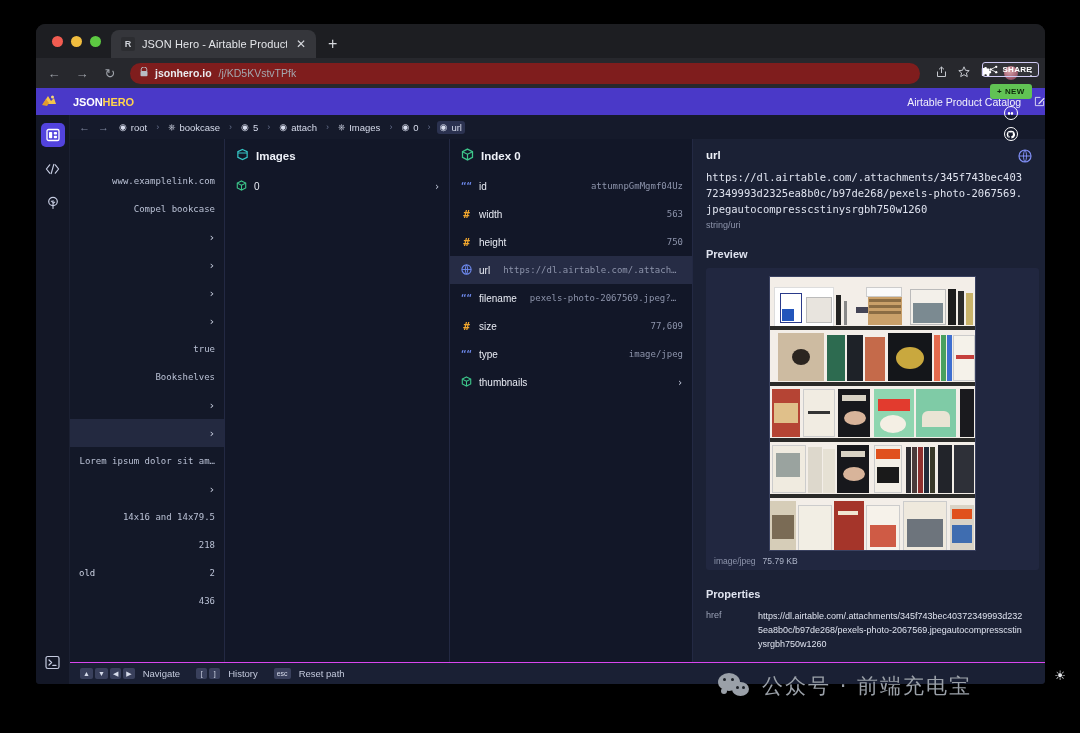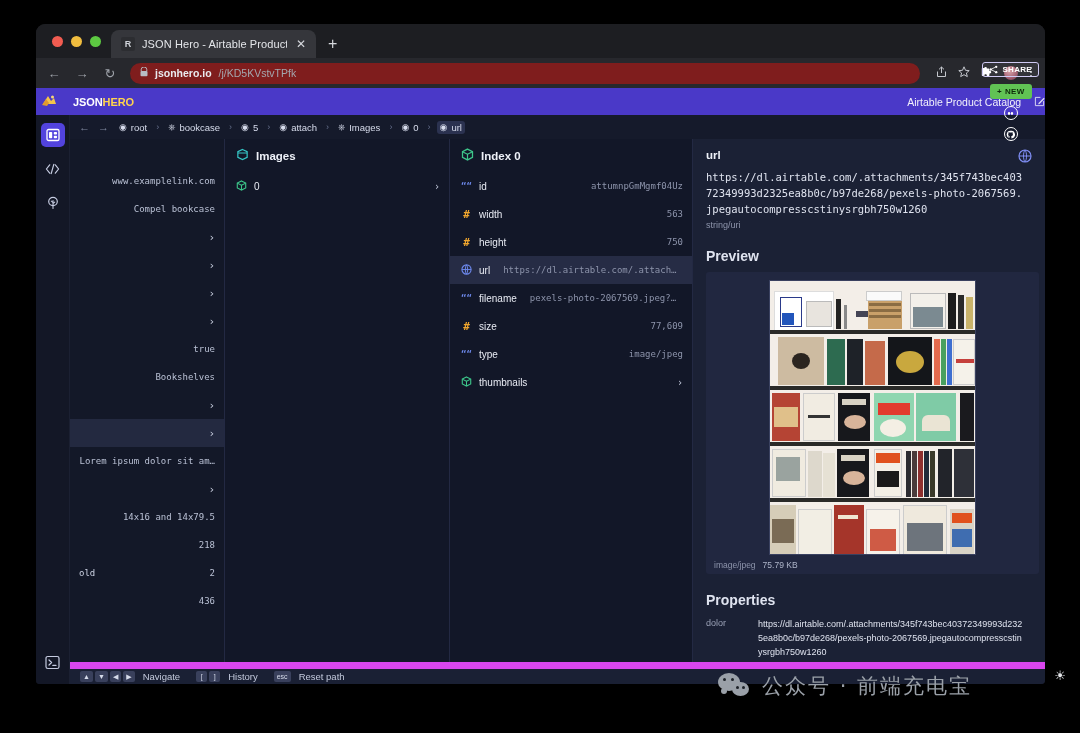--- a/index.html
+++ b/index.html
@@ -181,39 +181,39 @@
   }
   .detail-head { display: flex; align-items: flex-start; }
   .detail-title { font-size: 11.5px; font-weight: 700; color: #eef1f8; }
   .detail-globe { margin-left: auto; color: #7f8df3; font-size: 13px; }
   .detail-url {
     margin-top: 3px; font-family: "DejaVu Sans Mono", monospace;
     font-size: 10.5px; line-height: 16px; color: #dfe3ef; word-break: break-all;
     max-width: 318px;
   }
   .detail-type { margin-top: 3px; font-size: 9px; color: #8d94ab; }
-  .sec-title { margin-top: 18px; font-size: 14px; font-weight: 700; color: #dfe3ef; }
+  .sec-title { margin-top: 18px; font-size: 11px; font-weight: 700; color: #dfe3ef; }
   .preview-box {
     margin-top: 8px; background: #212740; border-radius: 3px; padding: 8px 8px 4px 8px;
     width: 333px;
   }
   .preview-img {
     width: 207px; height: 275px; margin: 0 auto; display: block;
     border: 1px solid #3a4160; background: #f1ece6; overflow: hidden;
   }
   .preview-meta { margin-top: 5px; font-size: 8.5px; color: #8d94ab; display: flex; gap: 7px; }
   .preview-meta .sz { color: #aeb5c9; }
   .props { margin-top: 9px; display: flex; gap: 16px; }
   .prop-key { font-size: 9px; color: #9aa1b6; width: 36px; flex: 0 0 36px; padding-top: 1px; }
   .prop-val { font-size: 9px; color: #dfe3ef; line-height: 14px; word-break: break-all; max-width: 268px; }
 
   
   .statusbar {
     height: 22px; background: #1a2034; display: flex; align-items: center;
-    gap: 8px; padding: 0 10px; flex: 0 0 22px; border-top: 7px solid #d946ef;
+    gap: 8px; padding: 0 10px; flex: 0 0 22px; border-top: 1px solid #d946ef;
   }
   .kcap {
     background: #39405c; color: #d6dbea; font-size: 7px; border-radius: 2px;
     padding: 1px 3px; line-height: 9px; min-width: 11px; text-align: center;
   }
   .kgrp { display: flex; gap: 2px; }
   .status-label { font-size: 9.5px; color: #c3c9dc; margin-right: 8px; }
 
   
   .watermark {
@@ -670,21 +670,21 @@
                   </div>
                 </div>
                 <div class="preview-meta">
                   <span>image/jpeg</span>
                   <span class="sz">75.79 KB</span>
                 </div>
               </div>
 
               <div class="sec-title">Properties</div>
               <div class="props">
-                <span class="prop-key">dolor</span>
+                <span class="prop-key">href</span>
                 <span class="prop-val">https://dl.airtable.com/.attachments/345f743bec40372349993d2325ea8b0c/b97de268/pexels-photo-2067569.jpegautocompresscstinysrgbh750w1260</span>
               </div>
             </div>
 
           </div>
 
           <div class="statusbar">
             <span class="kgrp">
               <span class="kcap">▲</span>
               <span class="kcap">▼</span>

